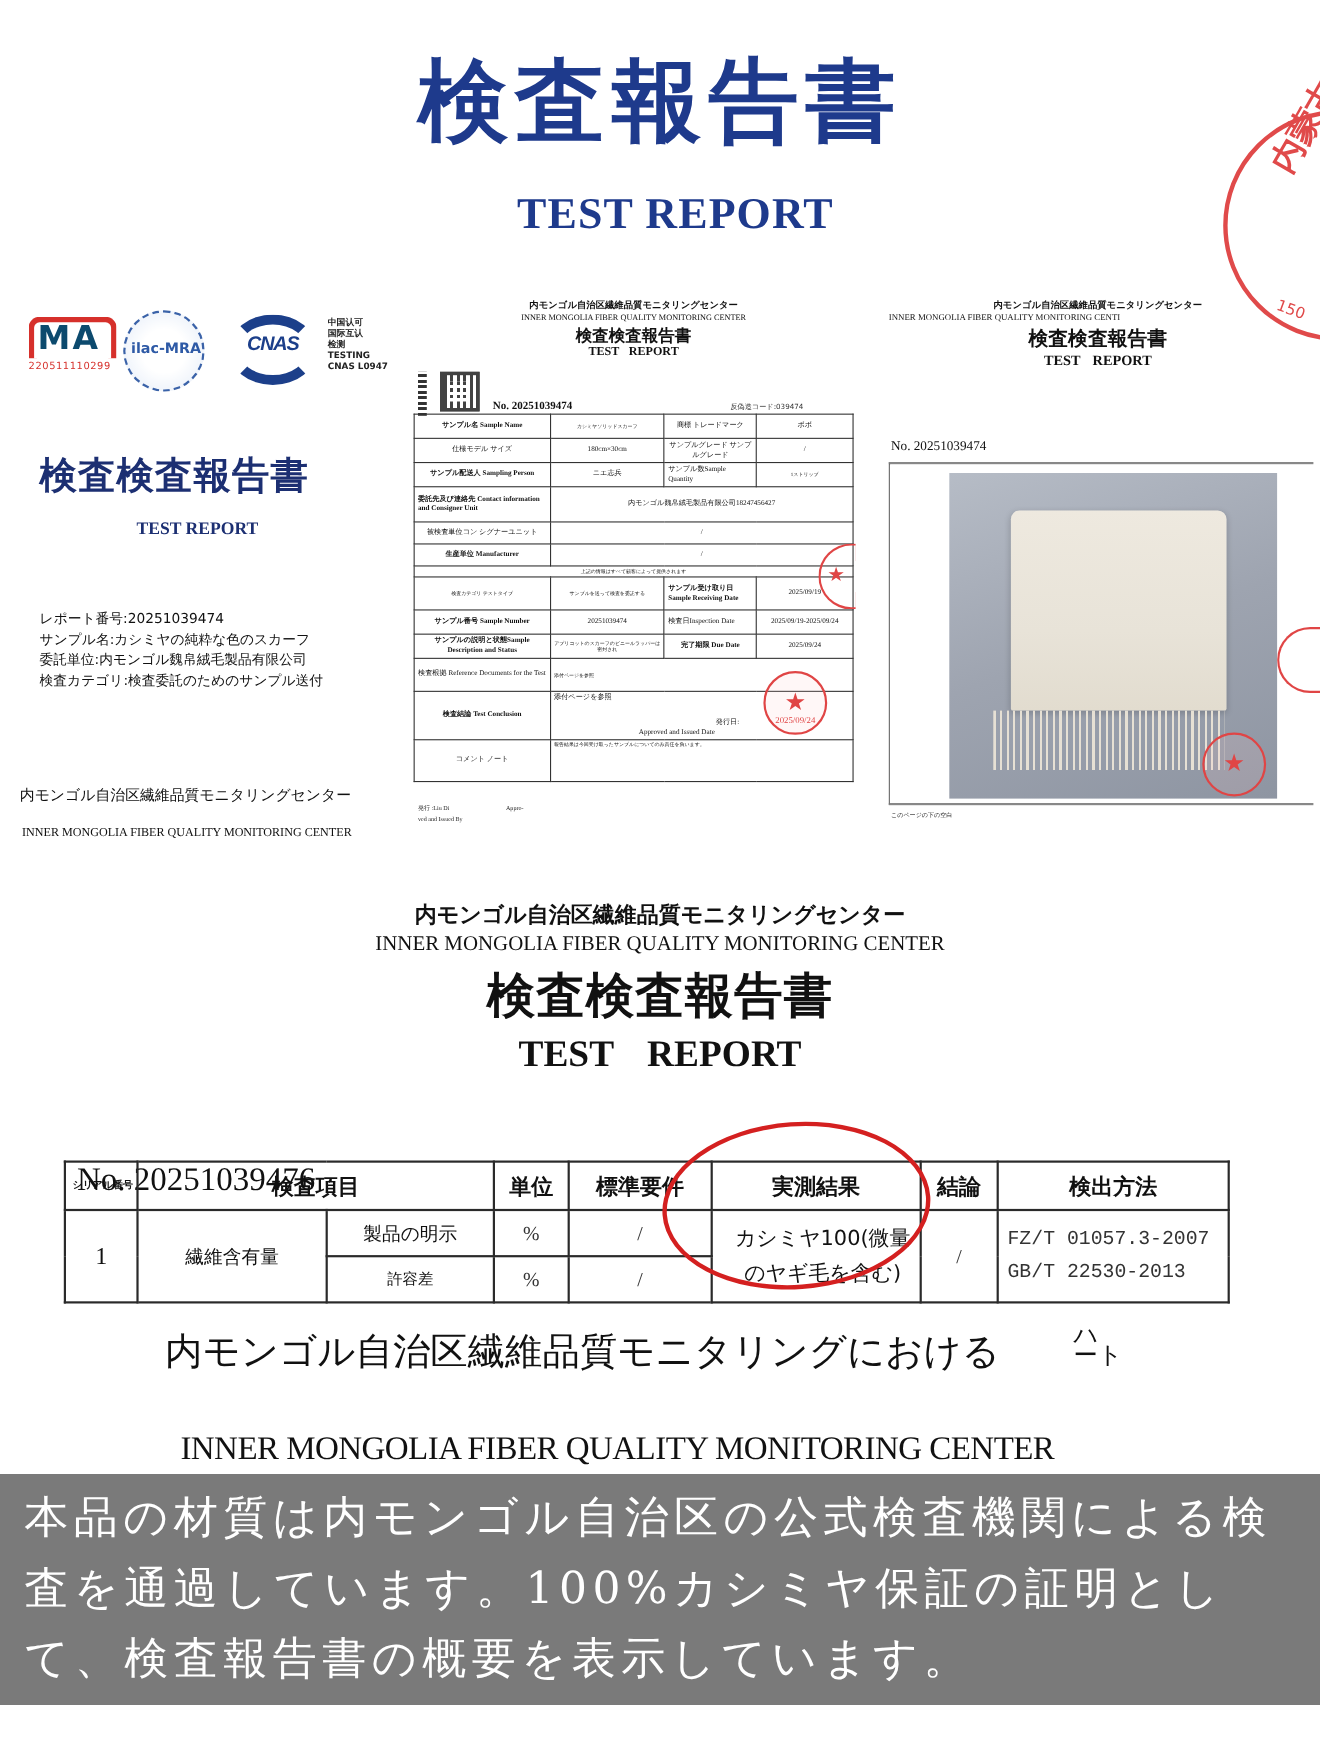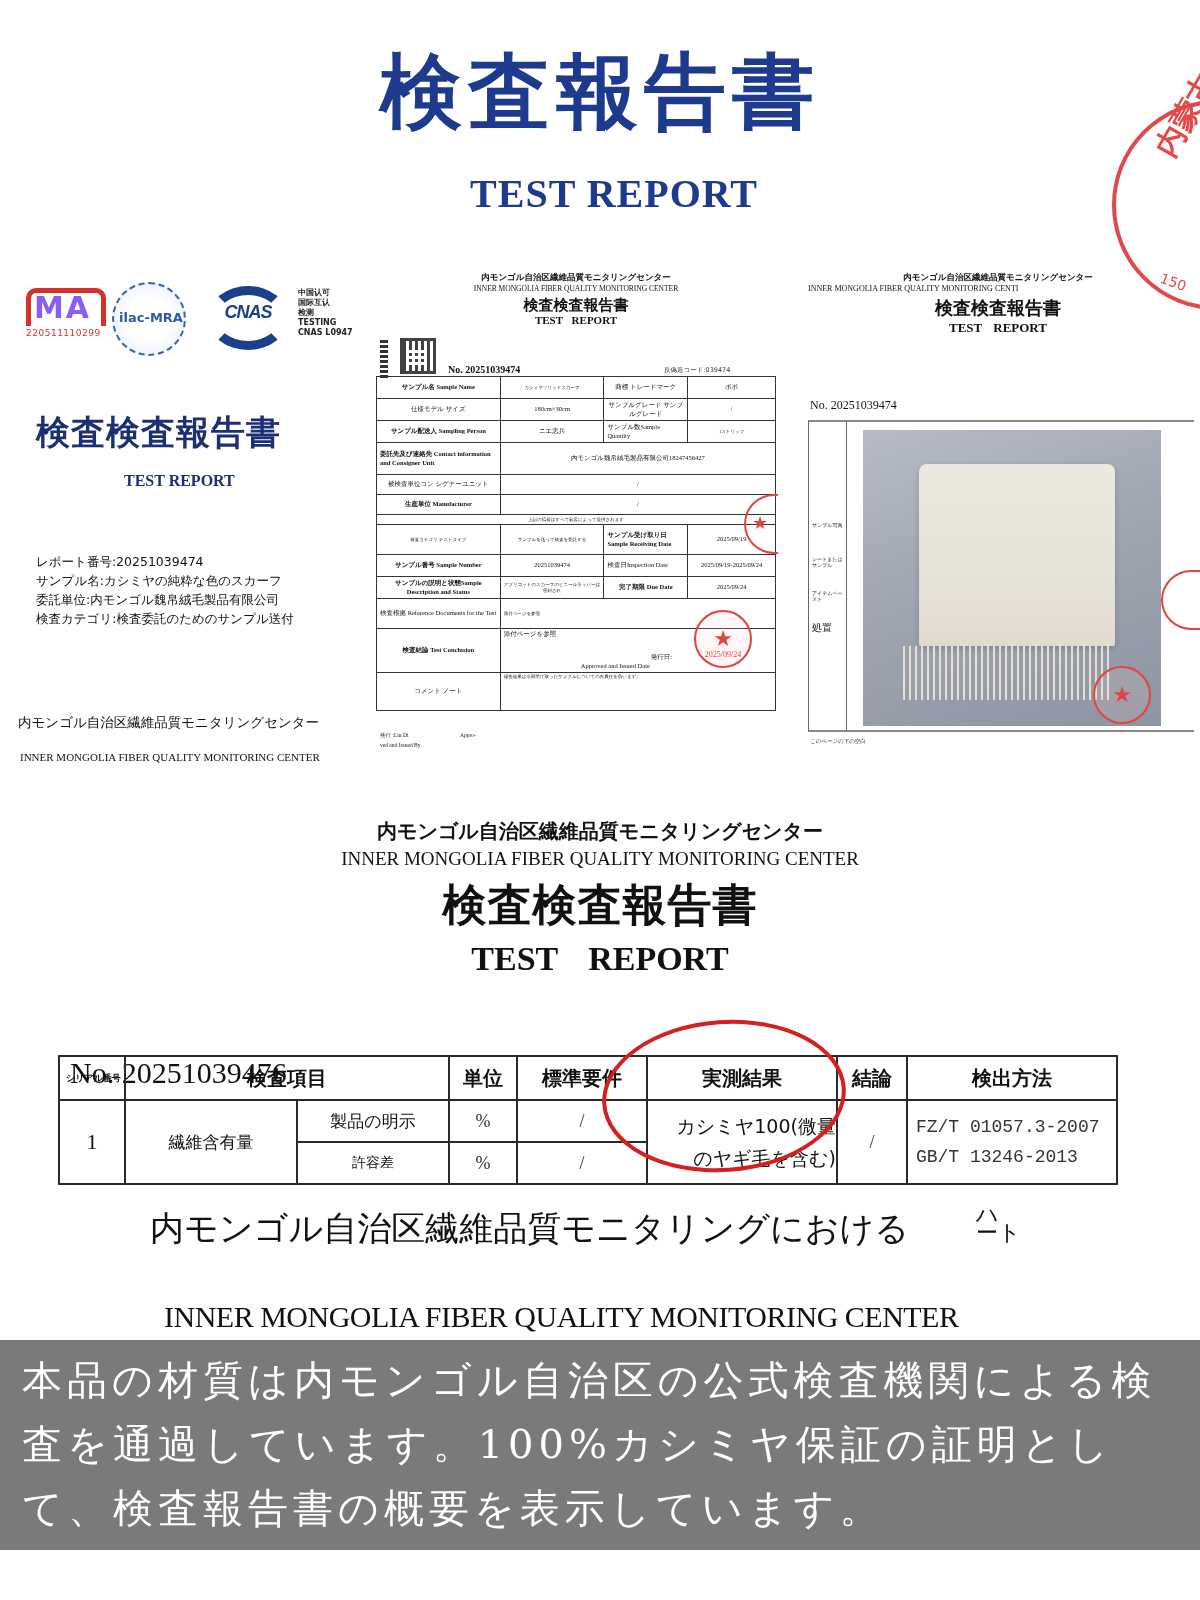--- a/index.html
+++ b/index.html
@@ -14,21 +14,21 @@
 
   
   .seal-top { left: 1112px; top: 100px; width: 210px; height: 210px; border: 4px solid #e04a4a; border-radius: 50%; }
   .seal-top-text { position: absolute; left: 30px; top: 40px; color: #e04a4a; font-size: 30px; font-weight: bold; transform: rotate(-60deg); transform-origin: left top; white-space: nowrap; }
   .seal-top-small { position: absolute; left: 44px; top: 170px; color: #e04a4a; font-size: 14px; transform: rotate(20deg); }
 
   
   .logos { left: 20px; top: 282px; width: 340px; height: 70px; }
   .logo-cma { position: absolute; left: 6px; top: 6px; width: 80px; height: 52px; }
   .cma-box { position: absolute; left: 0; top: 0; width: 80px; height: 38px; border: 5px solid #d6302b; border-bottom: none; border-radius: 10px 10px 0 0; }
-  .cma-letters { position: absolute; left: 8px; top: 2px; width: 70px; font-size: 30px; font-weight: bold; color: #8b5cf6; letter-spacing: 2px; }
+  .cma-letters { position: absolute; left: 8px; top: 2px; width: 70px; font-size: 30px; font-weight: bold; color: #0c4a6e; letter-spacing: 2px; }
   .cma-num { position: absolute; left: 0; top: 40px; font-size: 9px; color: #d6302b; letter-spacing: 0.5px; }
   .logo-ilac { position: absolute; left: 92px; top: 0; width: 74px; height: 74px; border-radius: 50%; border: 2px dashed #3a62a8; background: radial-gradient(circle, #fff 40%, #e4ecf8 100%); }
   .ilac-text { position: absolute; left: 2px; top: 26px; width: 70px; text-align: center; font-size: 13px; font-weight: bold; color: #2e5aa6; }
   .logo-cnas { position: absolute; left: 182px; top: 4px; width: 92px; height: 64px; }
   .cnas-ring { position: absolute; left: 6px; top: 0; width: 80px; height: 64px; border-radius: 50%; border: 9px solid #1c3f8a; border-left-color: transparent; border-right-color: transparent; }
   .cnas-text { position: absolute; left: 0; top: 16px; width: 92px; text-align: center; font-family: "Liberation Sans", sans-serif; font-style: italic; font-weight: bold; font-size: 18px; color: #1c3f8a; letter-spacing: -1px; }
   .cnas-side { position: absolute; left: 278px; top: 6px; font-size: 8px; line-height: 10px; font-weight: bold; color: #222; white-space: pre; }
 
   .left-title { left: 36px; top: 410px; font-size: 34px; font-weight: bold; color: #1c2f72; letter-spacing: 1px; }
   .left-sub { left: 124px; top: 472px; font-family: "Liberation Serif", serif; font-size: 16px; font-weight: bold; color: #1c2f72; }
@@ -87,21 +87,21 @@
   .b-sub { left: 0; width: 1200px; top: 940px; text-align: center; font-family: "Liberation Serif", serif; font-size: 34px; font-weight: bold; word-spacing: 22px; }
   .b-no { left: 70px; top: 1008px; font-family: "Liberation Serif", serif; font-size: 30px; margin-top: 48px; }
 
   table.b-table { position: absolute; left: 58px; top: 1055px; width: 1060px; border-collapse: collapse; }
   .b-table td { border: 2px solid #2a2a2a; text-align: center; vertical-align: middle; }
   .b-table .hd { height: 44px; font-size: 20px; font-weight: bold; }
   .b-table .hd.sm { font-size: 9px; line-height: 10px; text-align: left; padding-left: 6px; }
   .b-table .r { height: 42px; font-size: 17px; }
   .b-table .serial { font-family: "Liberation Serif", serif; font-size: 22px; }
   .b-table .unit { font-family: "Liberation Serif", serif; font-size: 18px; color: #333; }
-  .b-table .result { font-size: 19px; line-height: 32px; text-align: right; padding-left: 12px; }
+  .b-table .result { font-size: 19px; line-height: 32px; text-align: center; padding-left: 12px; }
   .b-table .method { font-family: "Liberation Mono", monospace; font-size: 18px; line-height: 30px; text-align: left; padding-left: 8px; color: #333; }
   .highlight-oval { left: 602px; top: 1020px; width: 244px; height: 152px; border: 4px solid #d42020; border-radius: 50%; transform: rotate(-4deg); pointer-events: none; }
 
   .foot-jp { left: 150px; top: 1206px; font-size: 34px; color: #111; letter-spacing: 0px; }
   .foot-mark { left: 976px; top: 1206px; font-size: 22px; line-height: 18px; color: #111; }
   .foot-en { left: 164px; top: 1300px; font-family: "Liberation Serif", serif; font-size: 30px; color: #111; letter-spacing: -0.5px; }
 
   
   .caption { left: 0; top: 1324px; width: 1200px; height: 210px; background: #7a7a7a; margin-top: 16px; }
   .caption-text { position: absolute; left: 22px; top: 8px; width: 1170px; font-family: "DejaVu Serif", serif; font-size: 40px; line-height: 64px; color: #ffffff; letter-spacing: 5px; }
@@ -244,26 +244,20 @@
   </div>
 </div>
 
 <div class="abs right">
   <div class="r-hdr-jp">内モンゴル自治区繊維品質モニタリングセンター</div>
   <div class="r-hdr-en">INNER MONGOLIA FIBER QUALITY MONITORING CENTI</div>
   <div class="r-title">検査検査報告書</div>
   <div class="r-sub">TEST REPORT</div>
   <div class="r-no">No. 20251039474</div>
   <div class="r-frame">
-    <div class="r-labelcol">
-      <div class="r-lbl" style="top:100px">サンプル写真</div>
-      <div class="r-lbl" style="top:134px">シートまたはサンプル</div>
-      <div class="r-lbl" style="top:168px">アイテムベースト</div>
-      <div class="r-lbl big" style="top:200px">処置</div>
-    </div>
     <div class="r-photo">
       <div class="scarf"></div>
       <div class="fringe"></div>
       <div class="stamp-small" style="left:230px; top:236px;">
           <span class="star">★</span>
         </div>
     </div>
     <div class="stamp-edge" style="left:352px; top:148px; width:40px;"></div>
   </div>
   <div class="r-footer">このページの下の空白</div>
@@ -289,21 +283,21 @@
   <tr>
     <td class="r serial" rowspan="2">1</td>
     <td class="r" rowspan="2" style="width:172px">繊維含有量</td>
     <td class="r">製品の明示</td>
     <td class="r unit">%</td>
     <td class="r unit">/</td>
     <td class="result" rowspan="2">カシミヤ100(微量のヤギ毛を含む)</td>
     <td class="r unit" rowspan="2">/</td>
     <td class="method" rowspan="2">
       <div>FZ/T 01057.3-2007</div>
-      <div>GB/T 13246-2013</div>
+      <div>GB/T 22530-2013</div>
     </td>
   </tr>
   <tr>
     <td class="r" style="font-size:14px">許容差</td>
     <td class="r unit">%</td>
     <td class="r unit">/</td>
   </tr>
 </tbody>
   </table>
 <div class="abs highlight-oval"></div>

